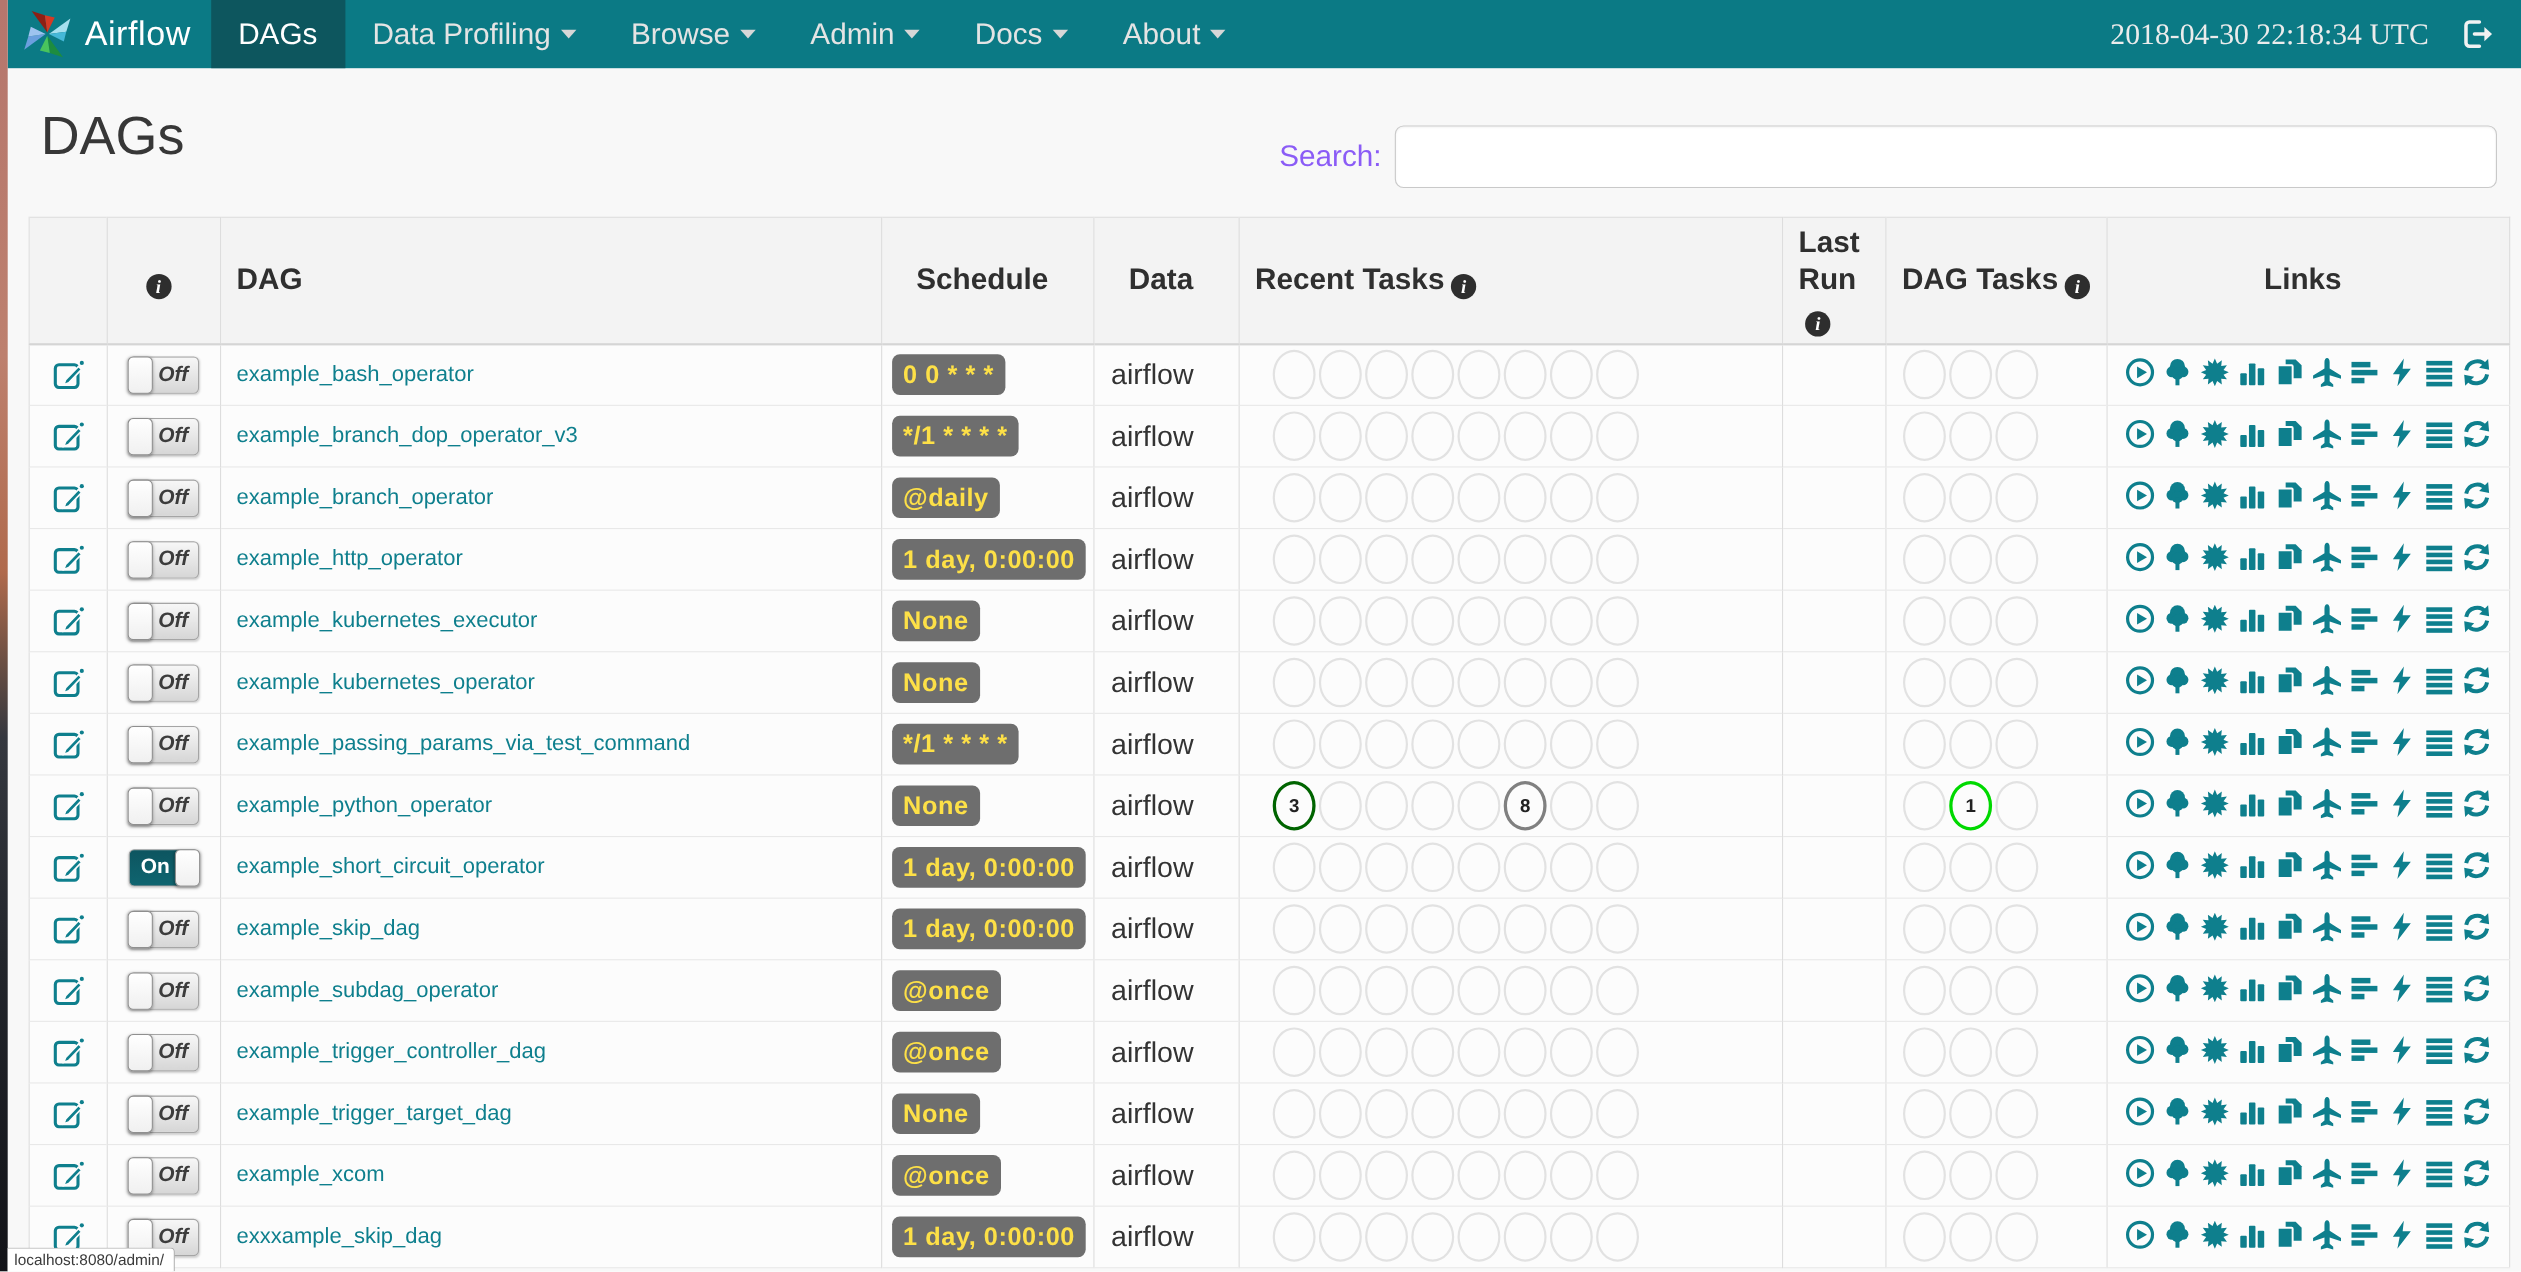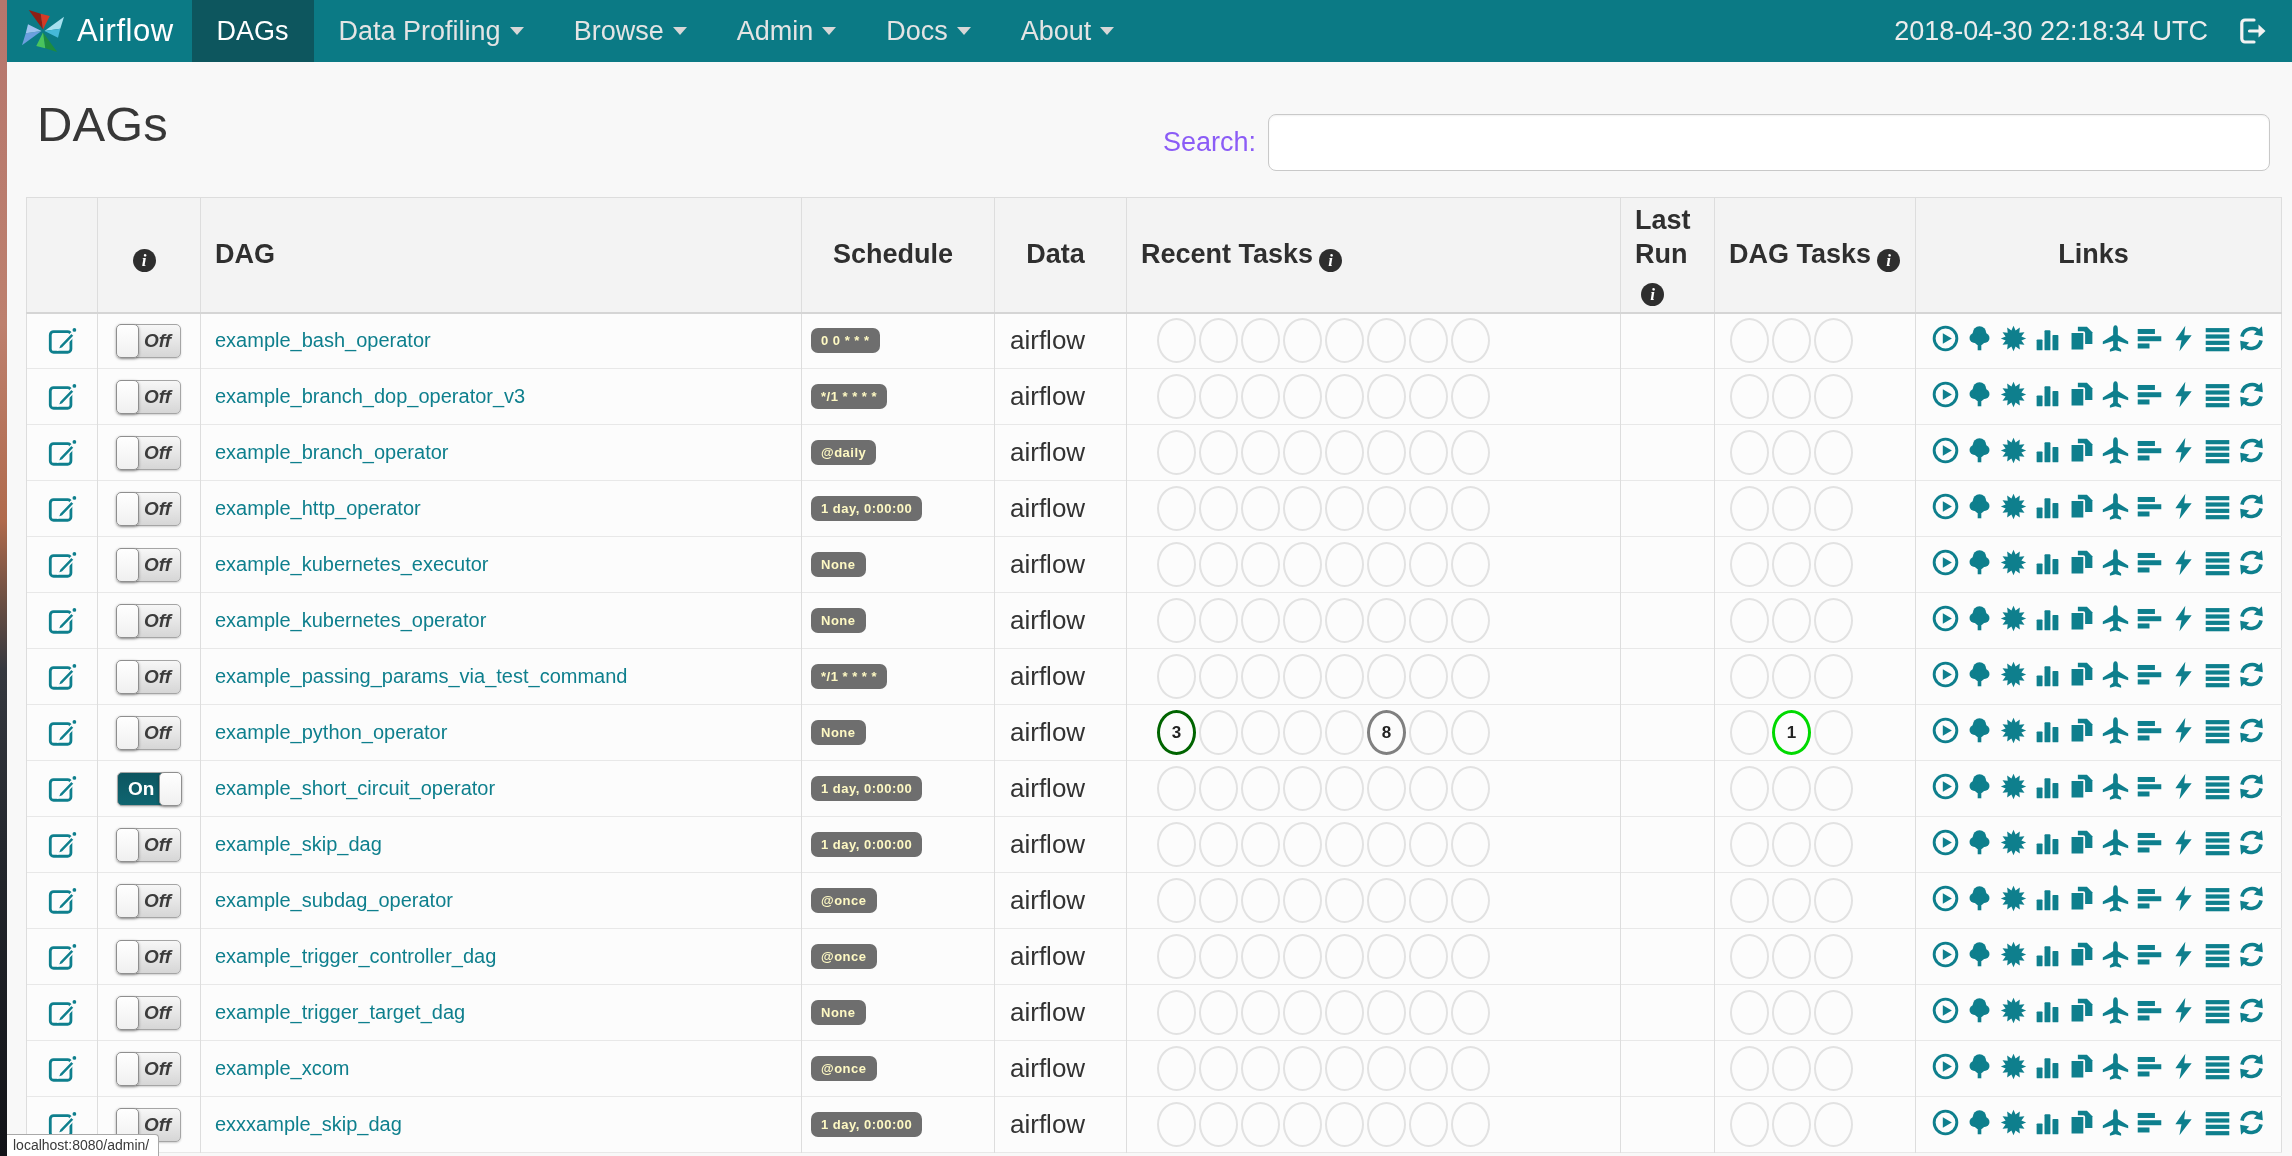--- a/index.html
+++ b/index.html
@@ -26,21 +26,21 @@
   .brand{display:flex;align-items:center;gap:10px;padding:0 18px 0 12px;text-decoration:none;color:#fff;cursor:pointer;}
   .brand-label{font-size:31px;font-weight:500;letter-spacing:.5px;color:#fff;}
   .logo-svg{width:48px;height:48px;}
   .nav{display:flex;list-style:none;align-items:stretch;}
   .nav-item{display:flex;align-items:stretch;}
   .nav-item.active{background:var(--nav-active);}
   .nav-link{display:flex;align-items:center;padding:0 25px;font-size:27px;color:#e4e4e4;text-decoration:none;cursor:pointer;}
   .nav-item.active .nav-link{color:#fff;}
   .caret{display:inline-block;margin-left:9px;width:0;height:0;border-left:7px solid transparent;border-right:7px solid transparent;border-top:8px solid #d7d7d7;}
   .nav-right{margin-left:auto;display:flex;align-items:center;gap:28px;padding-right:24px;}
-  .clock{font-size:27px;color:#ececec;}
+  .clock{font-size:27px;color:#ececec;font-family:Liberation Serif, serif;}
   .logout{display:flex;align-items:center;cursor:pointer;color:#f2f2f2;}
   .logout svg{width:32px;height:32px;}
 
   
   main{padding:0 22px 0 19px;}
   .page-title{font-size:49px;font-weight:500;color:#373737;margin:34px 0 4px 11px;}
   .search-row{display:flex;justify-content:flex-end;align-items:center;gap:12px;margin:-42px 0 26px 0;}
   .search-label{font-size:27px;font-weight:normal;color:#8b5cf6;}
   .search-input{width:1002px;height:57px;border:1px solid #c9c9c9;border-radius:8px;background:#fff;
     font-size:26px;padding:0 16px;color:#333;box-shadow:inset 0 1px 2px rgba(0,0,0,.06);outline:none;}
@@ -71,21 +71,21 @@
   .tg-label{position:absolute;top:0;height:32px;line-height:32px;font-size:19px;font-weight:bold;}
   .toggle.off .tg-label{right:9px;color:#3c3c3c;}
   .toggle.on .tg-label{left:10px;color:#fff;}
   .tg-knob{position:absolute;top:-1px;width:23px;height:34px;background:linear-gradient(180deg,#ffffff,#f0f0f0);
     border:1px solid #8f8f8f;border-radius:5px;box-shadow:0 1px 3px rgba(0,0,0,.35);}
   .toggle.off .tg-knob{left:-2px;}
   .toggle.on .tg-knob{right:-2px;}
 
   .dag-link{display:inline-block;padding-left:14px;font-size:20px;color:var(--accent);text-decoration:none;cursor:pointer;}
   .c-sched-cell{padding-left:9px;}
-  .badge{display:inline-block;background:var(--badge);color:#fef9c3;font-size:13px;font-weight:bold;
+  .badge{display:inline-block;background:var(--badge);color:#fde047;font-size:23px;font-weight:bold;
     padding:5px 10px;border-radius:7px;letter-spacing:.5px;white-space:nowrap;}
   .c-owner-cell{padding-left:15px;font-size:26px;color:#333;}
 
   .circles{display:flex;align-items:center;}
   .c-recent-cell .circles{padding-left:30px;}
   .c-runs-cell .circles{padding-left:15px;}
   .task-circle{flex:0 0 auto;width:39px;height:45px;border:2px solid #e2e2e2;border-radius:50%;
     margin-right:3px;background:transparent;display:flex;align-items:center;justify-content:center;
     font-size:17px;color:#222;cursor:pointer;}
   .task-circle.counted{border-width:3px;font-weight:bold;}

